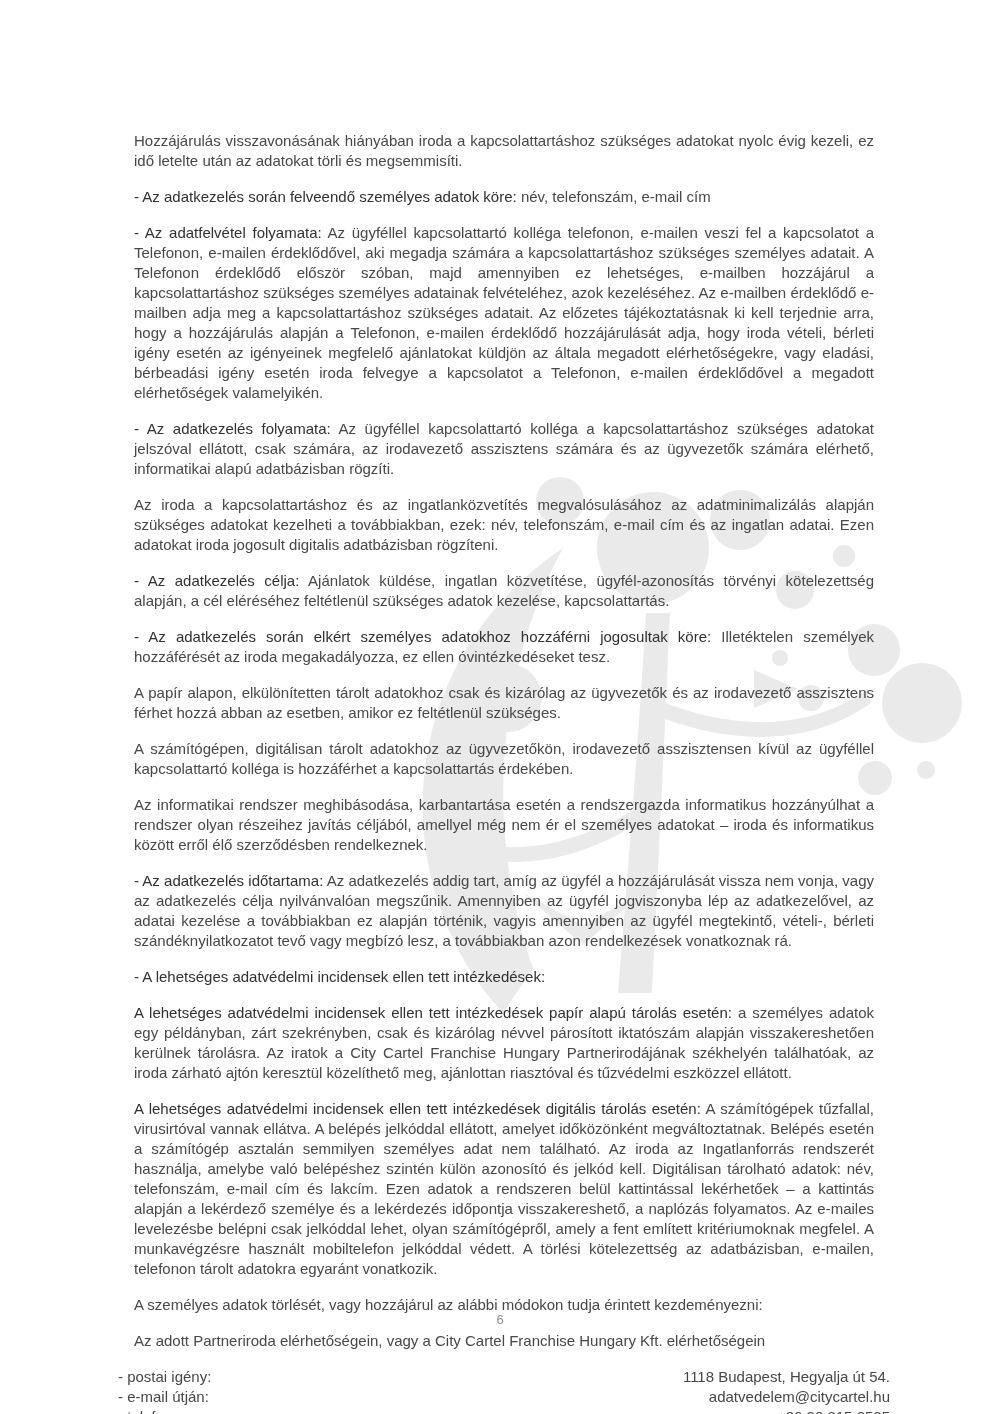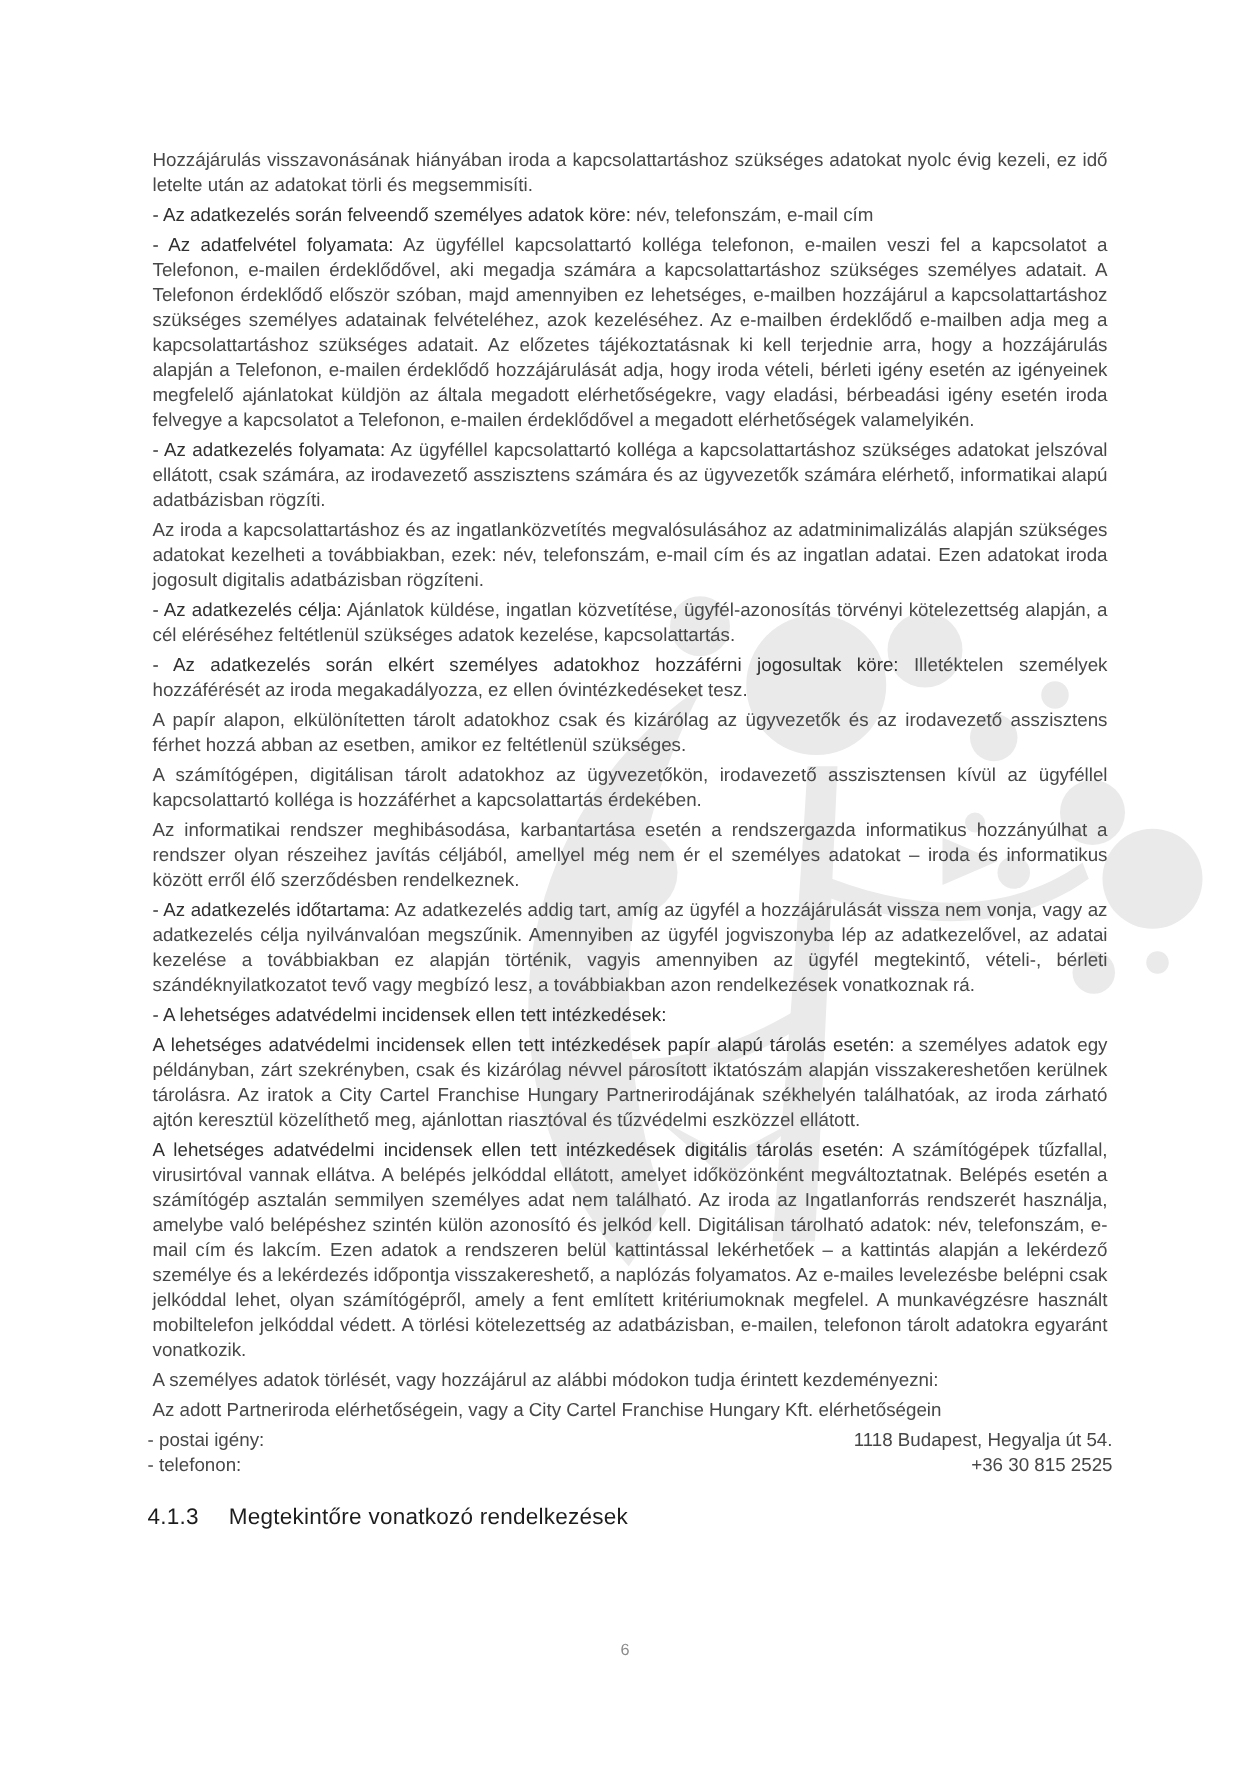--- a/index.html
+++ b/index.html
@@ -24,21 +24,21 @@
   .content {
     position: absolute;
     left: 118px;
     top: 115px;
     width: 772px;
     z-index: 1;
     color: var(--body-text, #474747);
     font-size: 15px;
     line-height: 20px;
   }
-  .content p { margin: 4px; text-align: justify; }
+  .content p { margin: 16px; text-align: justify; }
   .content .b { font-weight: 400; color: var(--bold-text, #303030); }
   .contact-row { display: flex; }
   .contact-label { flex: 0 0 150px; width: 150px; }
   .contact-value { flex: 1; text-align: right; }
   .heading {
     margin: 20px 0 4px 0;
     font-size: 18px;
     line-height: 20px;
     font-weight: 400;
     color: var(--heading-text, #1d1d1d);
@@ -104,20 +104,24 @@
         <p><span class="b">A lehetséges adatvédelmi incidensek ellen tett intézkedések digitális tárolás esetén:</span><span> A számítógépek tűzfallal, virusirtóval vannak ellátva. A belépés jelkóddal ellátott, amelyet időközönként megváltoztatnak. Belépés esetén a számítógép asztalán semmilyen személyes adat nem található. Az iroda az Ingatlanforrás rendszerét használja, amelybe való belépéshez szintén külön azonosító és jelkód kell. Digitálisan tárolható adatok: név, telefonszám, e-mail cím és lakcím. Ezen adatok a rendszeren belül kattintással lekérhetőek – a kattintás alapján a lekérdező személye és a lekérdezés időpontja visszakereshető, a naplózás folyamatos. Az e-mailes levelezésbe belépni csak jelkóddal lehet, olyan számítógépről, amely a fent említett kritériumoknak megfelel. A munkavégzésre használt mobiltelefon jelkóddal védett. A törlési kötelezettség az adatbázisban, e-mailen, telefonon tárolt adatokra egyaránt vonatkozik.</span></p>
         <p><span>A személyes adatok törlését, vagy hozzájárul az alábbi módokon tudja érintett kezdeményezni:</span></p>
         <p><span>Az adott Partneriroda elérhetőségein, vagy a City Cartel Franchise Hungary Kft. elérhetőségein</span></p>
       </div>
     <div id="contact-list">
         <div class="contact-row">
           <span class="contact-label">- postai igény:</span>
           <span class="contact-value">1118 Budapest, Hegyalja út 54.</span>
         </div>
         <div class="contact-row">
+          <span class="contact-label">- e-mail útján:</span>
+          <span class="contact-value">adatvedelem@citycartel.hu</span>
+        </div>
+        <div class="contact-row">
           <span class="contact-label">- telefonon:</span>
           <span class="contact-value">+36 30 815 2525</span>
         </div>
       </div>
     <h2 class="heading">
       <span class="num">4.1.3</span><span>Megtekintőre vonatkozó rendelkezések</span>
     </h2>
   </div>
 
   <div class="page-number">6</div>

